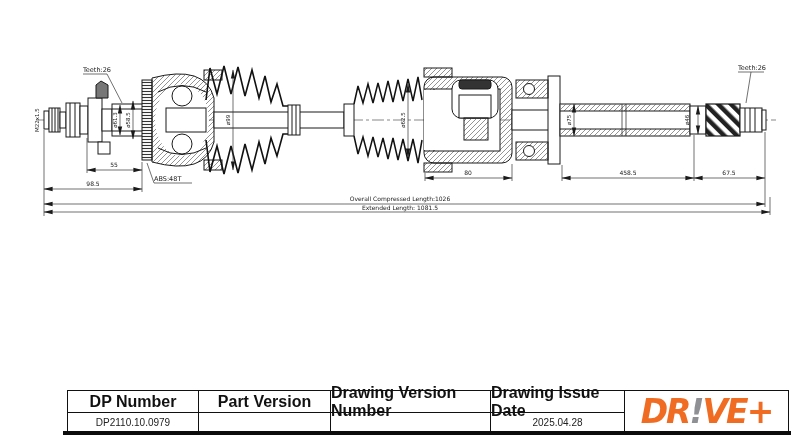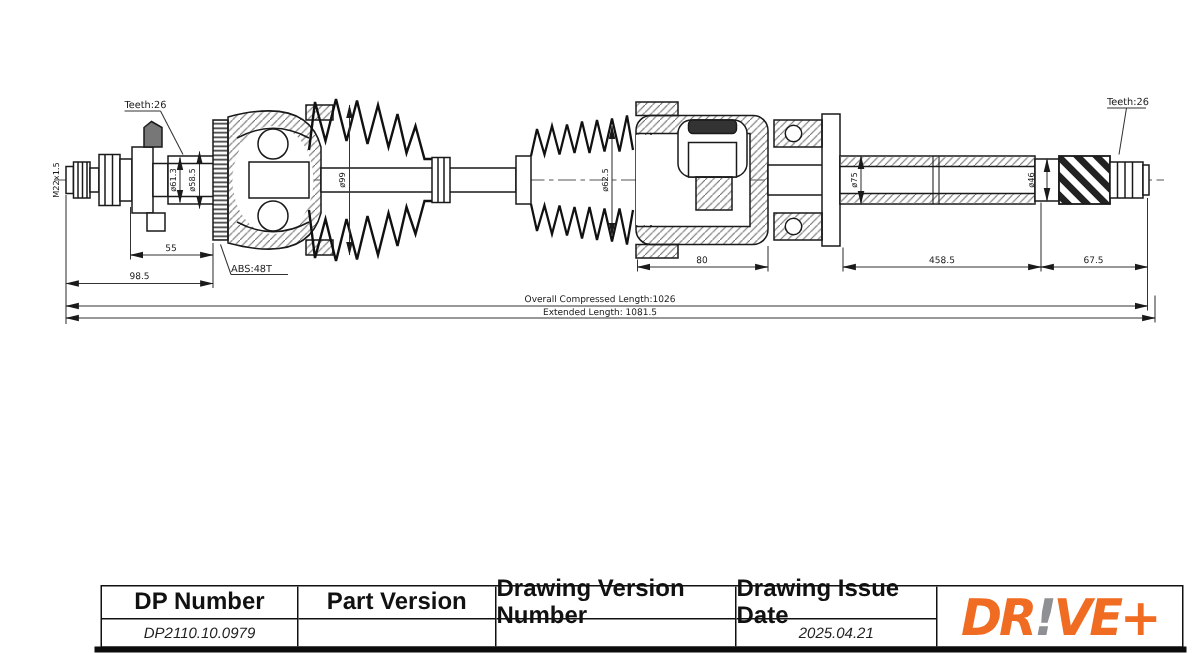--- a/index.html
+++ b/index.html
@@ -10,21 +10,21 @@
   svg .dimS{font-family:"DejaVu Sans",sans-serif;font-size:5.5px;fill:#1a1a1a;}
   svg .lbl{font-family:"DejaVu Sans",sans-serif;font-size:6.5px;fill:#1a1a1a;}
 
   
   .tb{position:absolute;left:67px;top:390px;display:flex;border:1.5px solid #111;background:#fff;}
   .tb-col{display:flex;flex-direction:column;border-right:1px solid #111;}
   .tb-col:last-of-type{border-right:1px solid #111;}
   .tb-h{height:21px;display:flex;align-items:center;justify-content:center;
         font-size:16px;font-weight:bold;color:#111;border-bottom:1px solid #111;}
   .tb-v{height:18px;display:flex;align-items:center;justify-content:center;
-        font-size:10px;color:#222;font-style:italic;}
+        font-size:10px;color:#222;}
   .tb-logo{display:flex;align-items:center;justify-content:center;}
   .logo{font-family:"DejaVu Sans",sans-serif;font-weight:900;font-style:italic;
         font-size:33px;letter-spacing:-2px;color:#F06C22;transform:scaleY(1.02);
         white-space:nowrap;line-height:1;}
   .logo .ex{color:#8E9093;}
   .tb-bar{position:absolute;left:63px;top:431px;width:728px;height:4px;background:#0c0c0c;}
 </style>
 </head>
 <body>
 
@@ -210,21 +210,21 @@
     <div class="tb-v">DP2110.10.0979</div>
   </div>
   <div class="tb-col" style="width:131px">
     <div class="tb-h">Part Version</div>
   </div>
   <div class="tb-col" style="width:159px">
     <div class="tb-h">Drawing Version Number</div>
   </div>
   <div class="tb-col" style="width:133px">
     <div class="tb-h">Drawing Issue Date</div>
-    <div class="tb-v">2025.04.21</div>
+    <div class="tb-v">2025.04.28</div>
   </div>
   <div class="tb-logo" style="width:163px">
     <div class="logo"><span>DR</span><span class="ex">!</span><span>VE+</span></div>
   </div>
 </div>
 <div class="tb-bar"></div>
 
 </div>
 
 </body></html>

